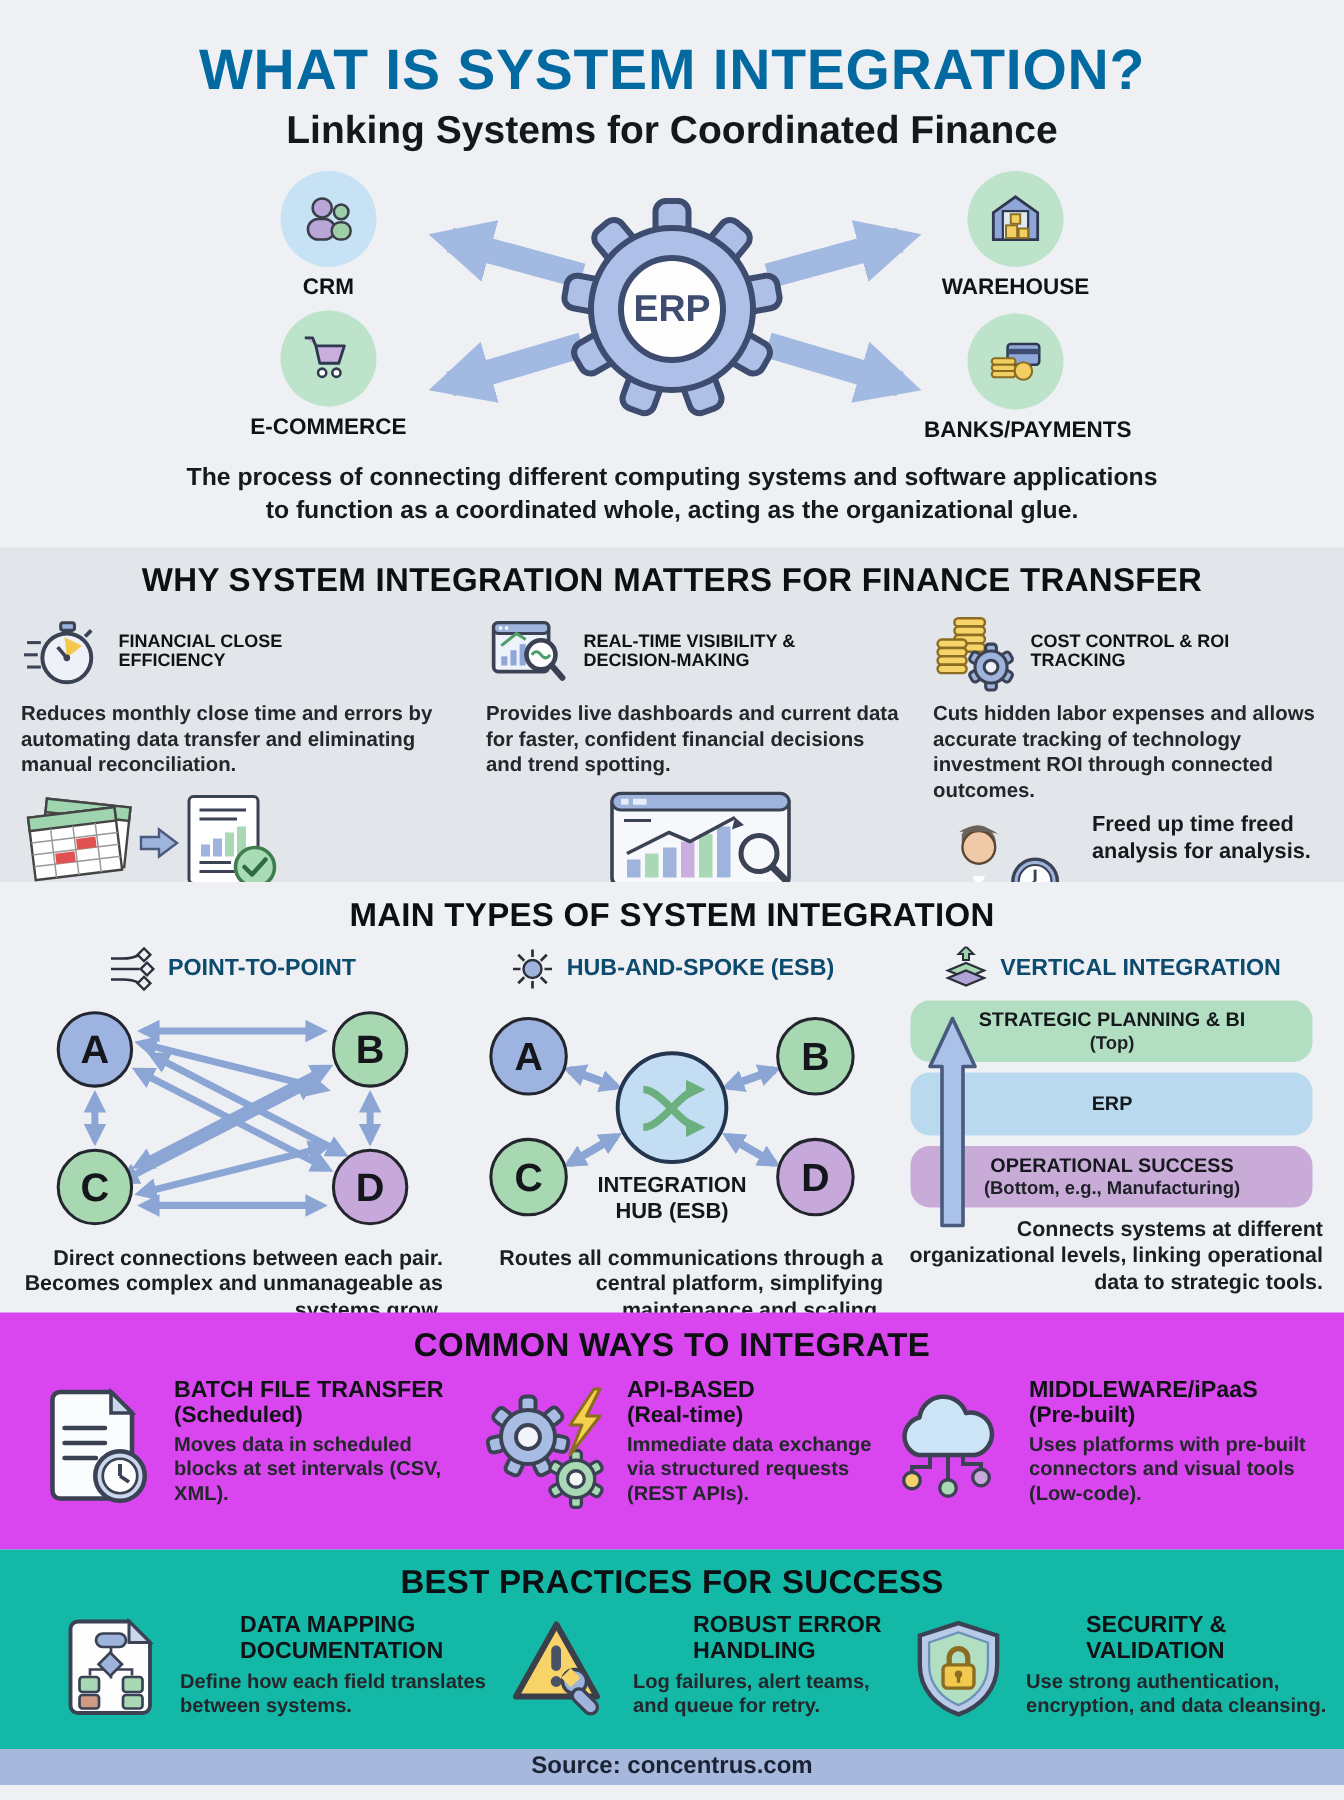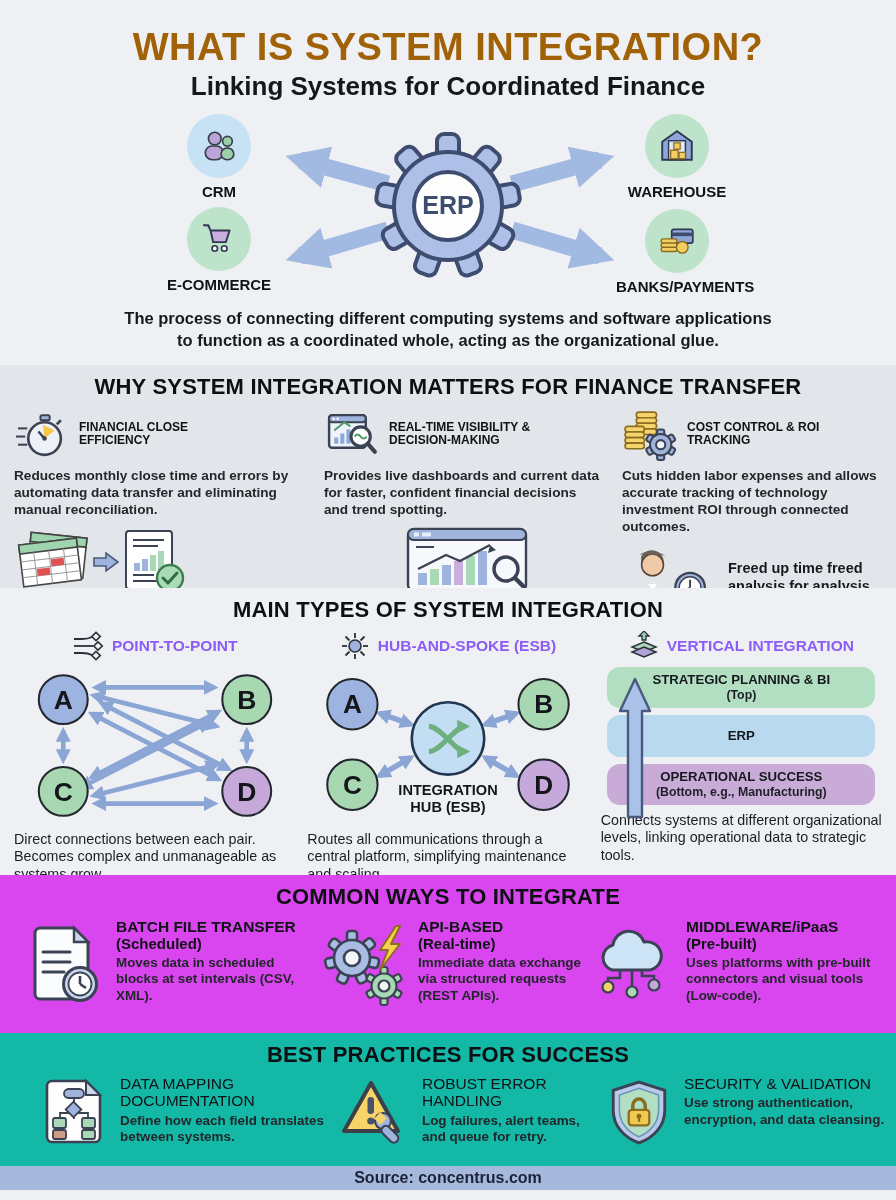--- a/index.html
+++ b/index.html
@@ -6,69 +6,69 @@
   body{width:896px;height:1200px;font-family:"Liberation Sans",sans-serif;color:#23262b;background:#eef0f4;}
   #page{width:896px;height:1200px;display:flex;flex-direction:column;overflow:hidden;}
   .sec{position:relative;}
   .sec-top{height:365px;background:#eef0f4;text-align:center;}
   .sec-why{height:223px;background:#e2e5e9;}
   .sec-types{height:287px;background:#eef0f4;}
   .sec-ways{height:158px;background:#d946ef;}
   .sec-best{height:133px;background:#14b8a6;}
   .sec-footer{height:24px;background:#a6b9dd;display:flex;align-items:center;justify-content:center;}
 
-  .main-title{margin:0;padding-top:26px;font-size:38px;font-weight:800;letter-spacing:.5px;color:#a16207;}
+  .main-title{margin:0;padding-top:26px;font-size:38px;font-weight:800;letter-spacing:.5px;color:#0369a1;}
   .sub-title{margin:2px 0 0;font-size:26px;font-weight:700;color:#15171c;}
 
   .erp-diagram{position:relative;height:188px;margin-top:8px;}
   .erp-node{position:absolute;width:122px;text-align:center;}
   .erp-circle{width:64px;height:64px;border-radius:50%;margin:0 auto;display:flex;align-items:center;justify-content:center;}
   .c-blue{background:#c6e2f4;}
   .c-green{background:#bde3ca;}
   .erp-node-label{margin-top:5px;font-size:15px;font-weight:800;color:#101216;}
   .arrows-layer,.gear-layer{position:absolute;left:0;top:0;}
   .gear-layer{left:361px;top:0;}
 
   .description{margin:10px auto 0;max-width:690px;font-size:16.5px;font-weight:700;line-height:1.32;color:#17191e;}
 
   .sec-heading{margin:0;padding-top:9px;text-align:center;font-size:22px;font-weight:800;letter-spacing:.2px;color:#0d0f13;}
 
   .why-grid{display:grid;grid-template-columns:302px 290px 268px;column-gap:8px;padding:6px 12px 0 14px;}
   .why-head{display:flex;align-items:center;gap:9px;}
   .why-head svg{flex:none;}
   .why-title{font-size:12px;font-weight:800;line-height:1.12;color:#101216;max-width:180px;}
   .why-body{margin-top:6px;font-size:13.6px;font-weight:600;line-height:1.25;color:#23262b;max-width:278px;}
-  .why-art{display:flex;align-items:center;gap:10px;margin-top:6px;}
+  .why-art{display:flex;gap:10px;margin-top:6px;}
   .freed-caption{font-size:14.5px;font-weight:700;line-height:1.22;color:#17191e;width:150px;}
 
   .types-grid{display:grid;grid-template-columns:1fr 1fr 1fr;column-gap:12px;padding:4px 14px 0;}
   .type-head{display:flex;align-items:center;justify-content:center;gap:8px;margin:4px 0 6px;}
-  .type-label{font-size:15.5px;font-weight:800;color:#8b5cf6;}
-  .type-caption{margin-top:6px;text-align:left;font-size:14.3px;font-weight:400;line-height:1.22;color:#1a1d22;}
+  .type-label{font-size:15.5px;font-weight:800;color:#0c4a6e;}
+  .type-caption{margin-top:6px;text-align:right;font-size:14.3px;font-weight:700;line-height:1.22;color:#1a1d22;}
 
   .vert-stack{position:relative;width:268px;margin:2px auto 0;}
   .vert-bar{border-radius:13px;padding:5px 6px 6px;text-align:center;margin-bottom:7px;}
   .vb-green{background:#b2dfc1;}
   .vb-blue{background:#b9d9ee;}
   .vb-purple{background:#c9abd8;}
   .vb-l1{font-size:13.2px;font-weight:800;color:#15181d;line-height:1.2;}
   .vb-l2{font-size:12.3px;font-weight:700;color:#1d2026;line-height:1.15;min-height:2px;}
   .vert-arrow{position:absolute;left:10px;top:4px;}
 
   .ways-grid{display:grid;grid-template-columns:296px 268px 1fr;padding:8px 10px 0 26px;}
   .way-item{display:flex;gap:10px;align-items:flex-start;}
   .way-item svg{flex:none;margin-top:4px;}
   .way-title{font-size:15.5px;font-weight:800;line-height:1.12;color:#101216;}
   .way-sub{font-size:15px;font-weight:800;color:#101216;line-height:1.15;}
   .way-body{margin-top:2px;font-size:13.4px;font-weight:600;line-height:1.24;color:#23262b;max-width:190px;}
 
   .best-grid{display:grid;grid-template-columns:296px 268px 1fr;padding:7px 10px 0 42px;}
   .best-item{display:flex;gap:12px;align-items:flex-start;}
   .best-item svg{flex:none;margin-top:2px;}
-  .best-title{font-size:15.5px;font-weight:400;line-height:1.12;color:#101216;max-width:190px;}
+  .best-title{font-size:15.5px;font-weight:700;line-height:1.12;color:#101216;max-width:190px;margin-left:40px;}
   .best-body{margin-top:3px;font-size:13.4px;font-weight:600;line-height:1.24;color:#23262b;max-width:215px;}
 
   .footer-text{font-size:16px;font-weight:700;color:#1b2236;}
 </style>
 </head>
 <body>
 
 <div id="page">
 
   <div class="sec sec-top">

